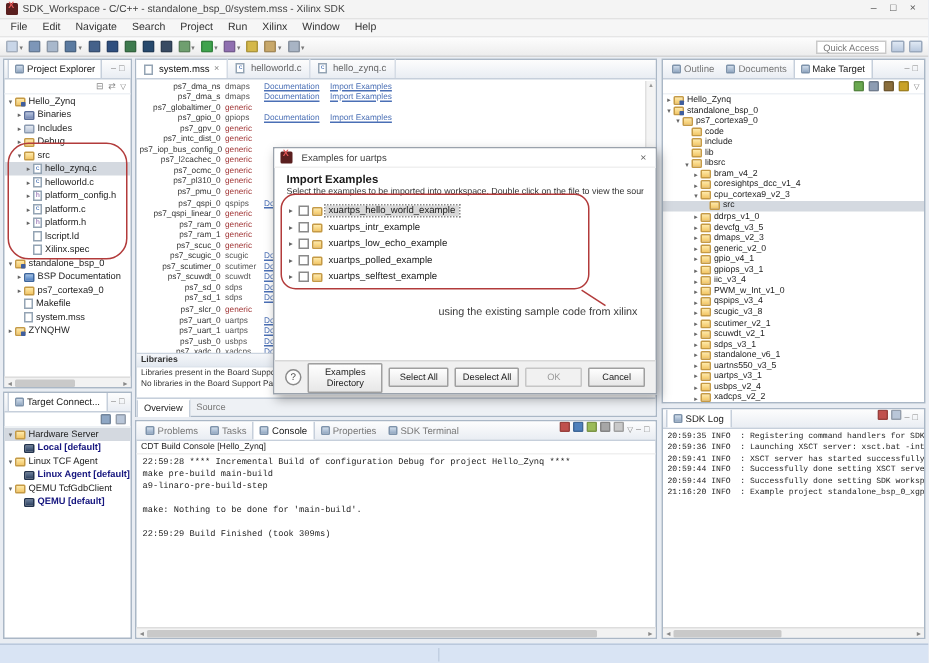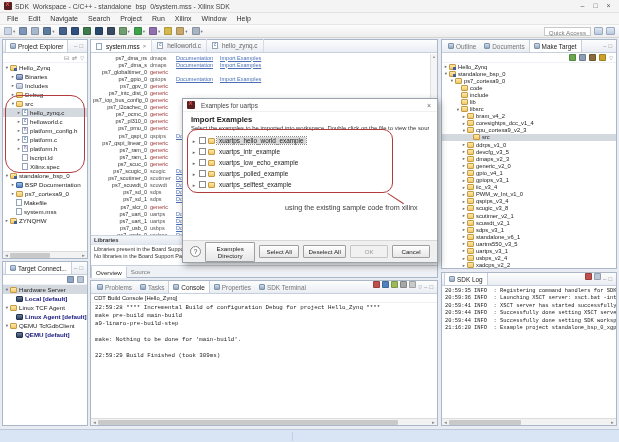--- a/index.html
+++ b/index.html
@@ -117,21 +117,21 @@
   .helpbtn { width:11px; height:11px; border:1px solid #8a8a8a; border-radius:50%; font-size:6.5px; color:#444; text-align:center; line-height:10px; flex:none; background:#fdfdfd; }
   .dbtn { font-size:6.2px; color:#222; background:linear-gradient(#fefefe,#e7e7e7); border:1px solid #9f9f9f; border-radius:1px; padding:2px 0; text-align:center; }
   .dbtn.dis { color:#9a9a9a; background:#f1f1f1; border-color:#c6c6c6; }
   .b-exdir { width:56px; } .b-sel { width:44px; } .b-desel { width:48px; } .b-ok { width:42px; } .b-cancel { width:42px; }
 
   
   .ann { position:absolute; z-index:70; }
   #ann-oval { left:5px; top:95px; width:80px; height:78px; border:1.5px solid #b23b3b; border-radius:14px; }
   #ann-rect { left:187px; top:129px; width:206px; height:64px; border:1.5px solid #b23b3b; border-radius:10px; }
   #ann-line { left:388px; top:193px; width:19px; border-top:1.4px solid #b23b3b; transform:rotate(33deg); transform-origin:left top; }
-  #ann-text { left:285px; top:203px; width:140px; font-size:7.2px; color:#3c3c3c; white-space:nowrap; }
+  #ann-text { left:285px; top:203px; width:140px; font-size:7.2px; color:#3c3c3c; white-space:nowrap;text-align:right; }
 </style>
 </head>
 <body>
 
 <div class="titlebar">
   <span class="appicon"></span>
   <span class="title-text">SDK_Workspace - C/C++ - standalone_bsp_0/system.mss - Xilinx SDK</span>
   <span class="winbtn">–</span>
   <span class="winbtn">□</span>
   <span class="winbtn">×</span>

